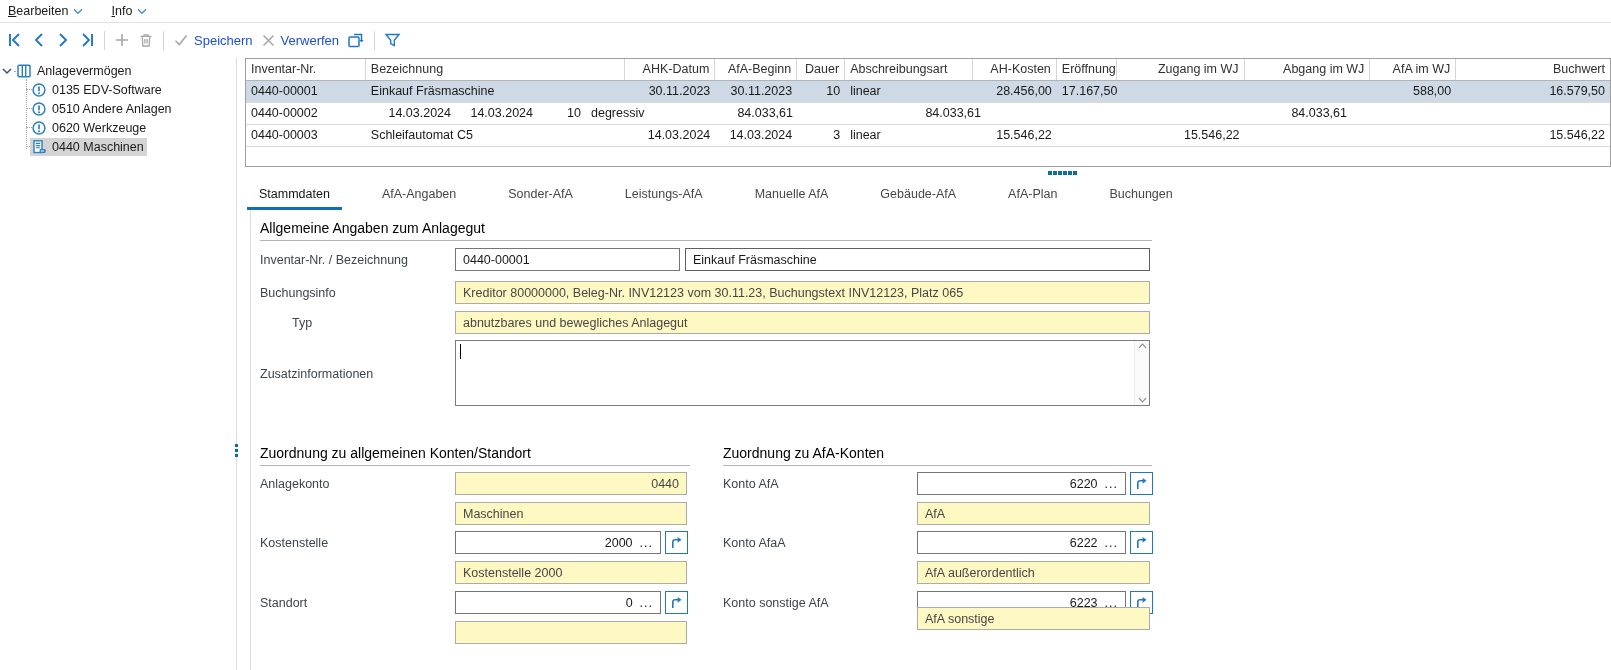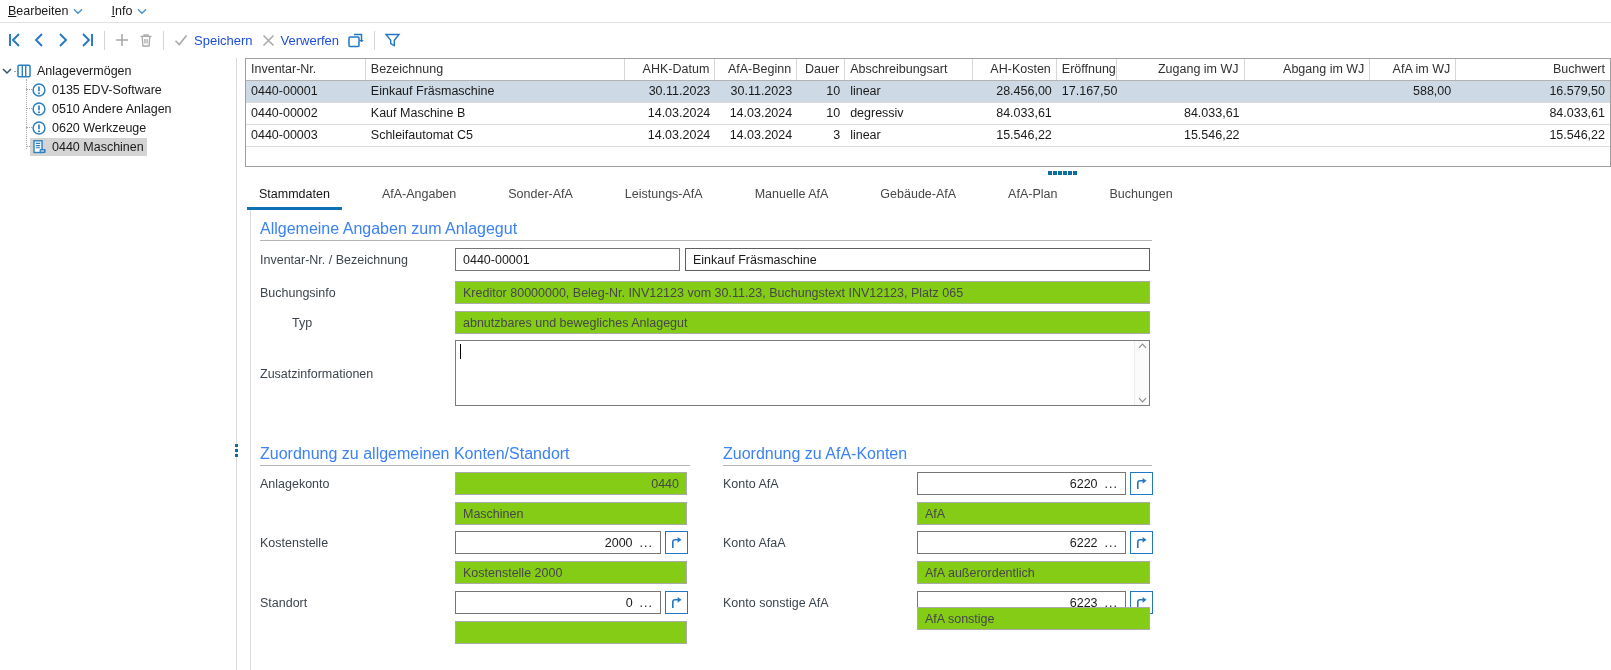--- a/index.html
+++ b/index.html
@@ -55,28 +55,28 @@
 
   
   .tabbar { position:absolute; left:247px; top:185px; height:22px; display:flex; gap:28px; }
   .tab { position:relative; padding:2px 12px; color:#474747; cursor:default; white-space:nowrap; }
   .tab.active { color:#141414; }
   .tab.active::after { content:""; position:absolute; left:0; right:0; bottom:-3px;
                        height:3.5px; background:#0f6fb4; }
 
   
   .form-border { position:absolute; left:250px; top:210px; bottom:0; width:1px; background:#dcdcdc; }
-  .sec-title { position:absolute; font-size:16px; color:#3b82f6; white-space:nowrap; }
+  .sec-title { position:absolute; font-size:14px; color:#000000; white-space:nowrap; }
   .sec-rule { position:absolute; height:1px; background:#b4b4b4; }
   .flabel { position:absolute; color:#3c454d; white-space:nowrap; }
   .white-field { position:absolute; height:23px; background:#fff; border:1px solid #767676;
                  display:flex; align-items:center; padding:0 7px; }
   .white-field.num { justify-content:flex-end;padding-left:28px; }
   .white-field .more { margin-left:7px; letter-spacing:1px; }
-  .gray-field { position:absolute; height:23px; background:#84cc16; border:1px solid #ababab;
+  .gray-field { position:absolute; height:23px; background:#fef9c3; border:1px solid #ababab;
                 display:flex; align-items:center; padding:0 7px; color:#474747; }
   .gray-field.num { justify-content:flex-end; }
   .jump-btn { position:absolute; width:23px; height:23px; background:#fff;
               border:1px solid #2277c4; display:flex; align-items:center; justify-content:center; }
   .memo { position:absolute; left:455px; top:340px; width:695px; height:66px;
           background:#fff; border:1px solid #7b7b7b; }
   .memo .caret { position:absolute; left:4px; top:3px; width:1px; height:15px; background:#000; }
   .memo .sbar { position:absolute; right:0; top:0; bottom:0; width:15px; background:#fbfbfb;
                 border-left:1px solid #ededed; display:flex; flex-direction:column;
                 justify-content:space-between; align-items:center; padding:2px 0; }
@@ -291,21 +291,20 @@
         <div class="cell left" style="width: 128px;">linear</div>
         <div class="cell right" style="width: 84px;">28.456,00</div>
         <div class="cell left" style="width: 60px;">17.167,50</div>
         <div class="cell right" style="width: 128px;"></div>
         <div class="cell right" style="width: 126px;"></div>
         <div class="cell right" style="width: 86px;">588,00</div>
         <div class="cell right" style="width: 154px;">16.579,50</div>
       </div>
       <div class="grid-row">
         <div class="cell left" style="width: 120px;">0440-00002</div>
-        <div class="cell left" style="width: 260px;">Kauf Maschine B</div>
         <div class="cell right" style="width: 90px;">14.03.2024</div>
         <div class="cell right" style="width: 82px;">14.03.2024</div>
         <div class="cell right" style="width: 48px;">10</div>
         <div class="cell left" style="width: 128px;">degressiv</div>
         <div class="cell right" style="width: 84px;">84.033,61</div>
         <div class="cell left" style="width: 60px;"></div>
         <div class="cell right" style="width: 128px;">84.033,61</div>
         <div class="cell right" style="width: 126px;"></div>
         <div class="cell right" style="width: 86px;"></div>
         <div class="cell right" style="width: 154px;">84.033,61</div>

